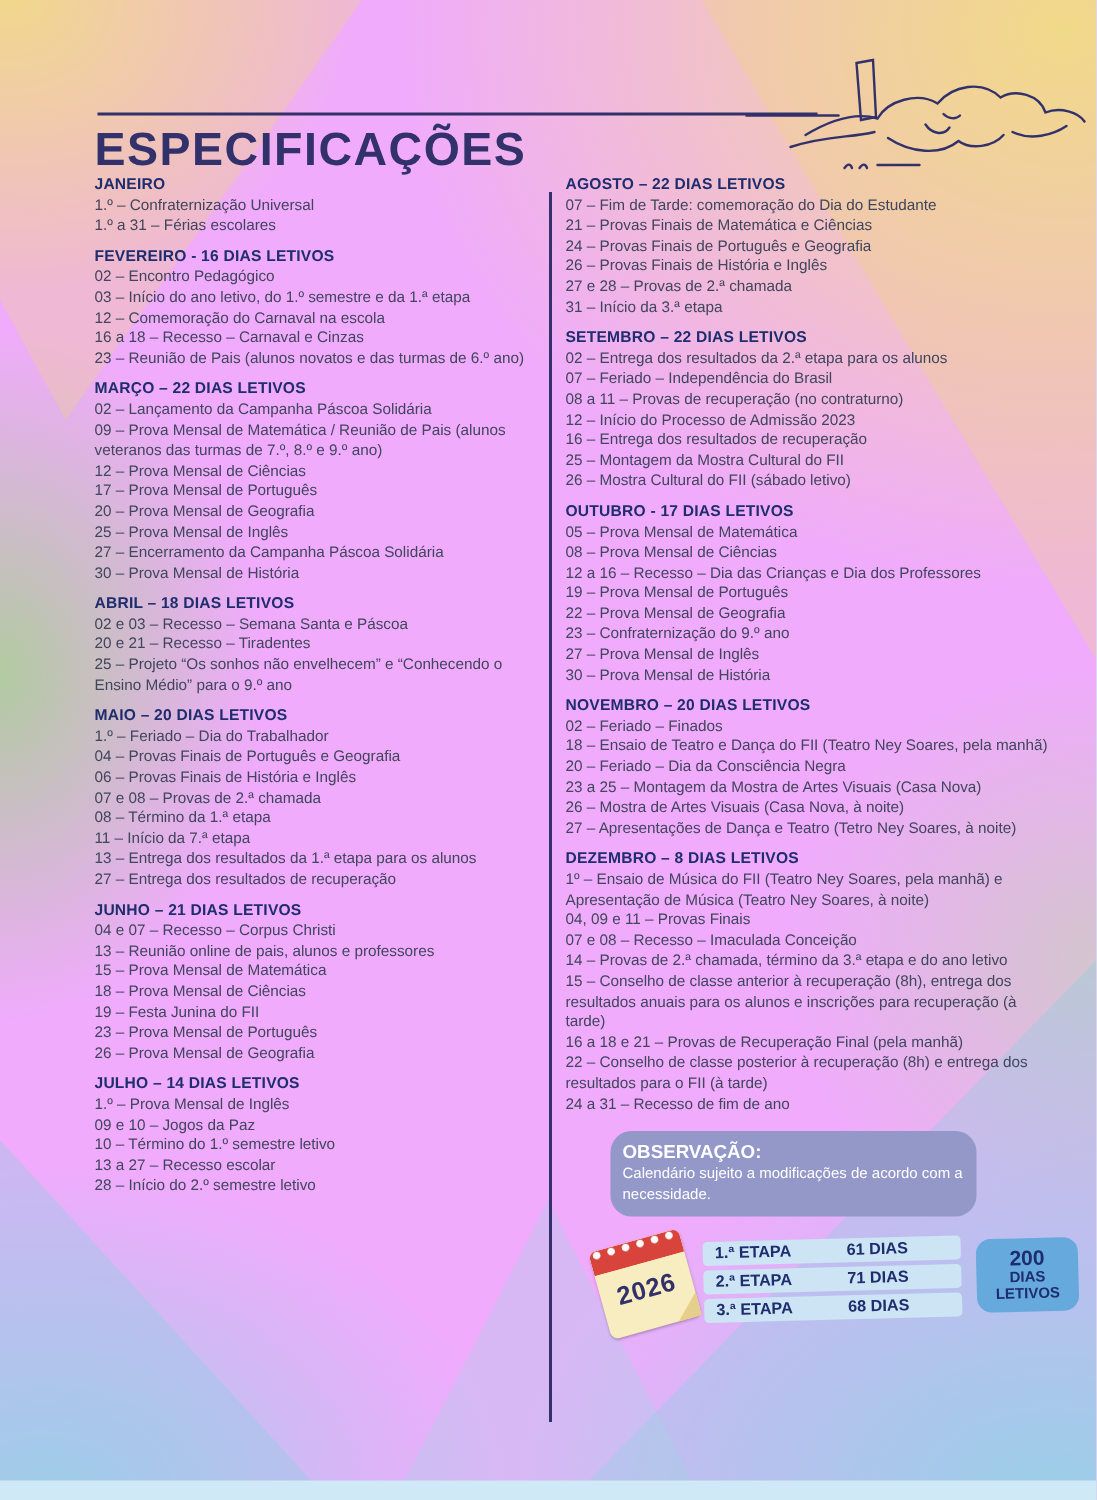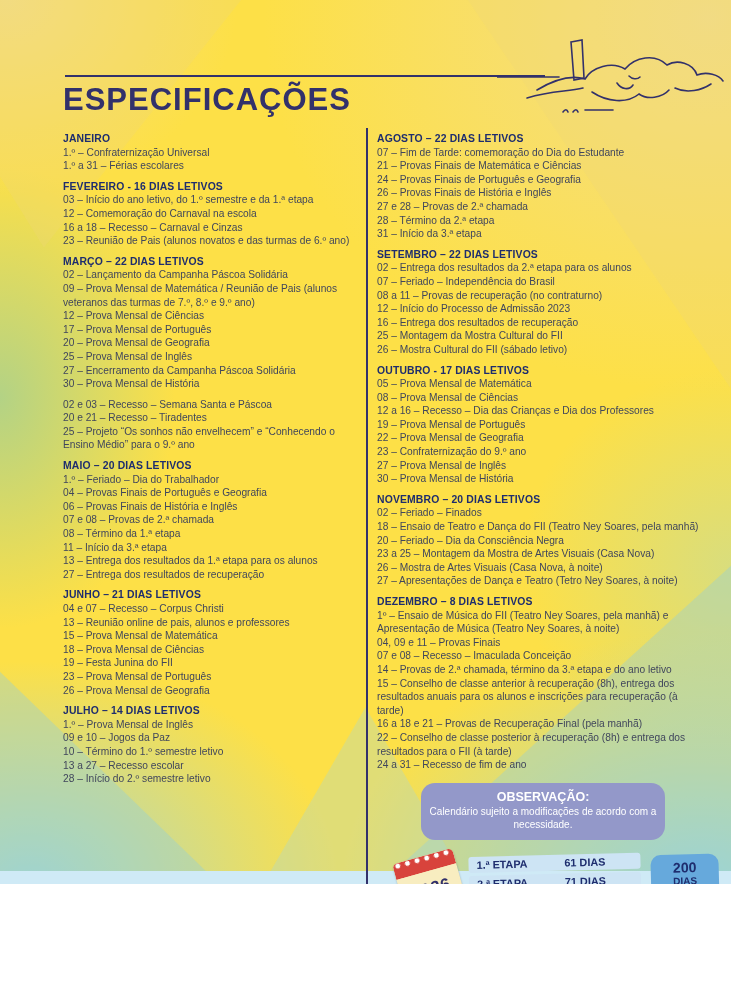--- a/index.html
+++ b/index.html
@@ -1,18 +1,18 @@
 <!DOCTYPE html>
 <html lang="pt" style="--navy: #32316b; --header_blue: #1e2d6e; --body_text: #40465c; --obs_bg: #9398c9; --row_bg: #cde4f4; --total_bg: #66a9dc; --cal_body: #f8edc0; --cal_red: #d8433c; --cal_fold: #e6cf8b; --strip_blue: #cfeaf6;"><head>
 <meta charset="utf-8">
 <style>
   html,body{margin:0;padding:0;}
   .page{
-    position:relative; width:731px; height:884px; overflow:hidden;
-    background:#fde047;
+    position:relative; width:731px; height:1000px; overflow:hidden;
+    background:#f0abfc;
     font-family:"Liberation Sans", sans-serif;
   }
   
   .bg{position:absolute; inset:0; pointer-events:none;}
   .bg-yellow-tr{background:radial-gradient(ellipse 620px 520px at 97% 2%, rgba(243,221,140,.95), rgba(243,221,140,0) 72%);}
   .bg-yellow-tl{background:radial-gradient(ellipse 320px 270px at 1% 0%, rgba(243,221,140,.9), rgba(243,221,140,0) 72%);}
   .bg-green-l{background:radial-gradient(ellipse 250px 330px at 0% 45%, rgba(166,208,144,.85), rgba(166,208,144,0) 70%);}
   .bg-green-r{background:radial-gradient(ellipse 300px 280px at 100% 64%, rgba(188,219,168,.55), rgba(188,219,168,0) 70%);}
   .bg-cyan-bl{background:radial-gradient(ellipse 430px 310px at 4% 100%, rgba(148,213,231,.8), rgba(148,213,231,0) 72%);}
   .bg-cyan-br{background:radial-gradient(ellipse 500px 350px at 96% 100%, rgba(148,213,231,.85), rgba(148,213,231,0) 72%);}
@@ -28,36 +28,36 @@
   .top-rule{position:absolute; left:65px; top:75px; width:480px; height:2px; background:var(--navy,#32316b);}
   .page-title{
     position:absolute; left:63px; top:82px; margin:0;
     font-size:31px; font-weight:bold; letter-spacing:1px;
     color:var(--navy,#32316b);
   }
   .sketch{position:absolute; left:497px; top:28px; width:230px; height:95px;}
   .sketch path{stroke:var(--navy,#32316b); stroke-width:1.6; fill:none; stroke-linecap:round;}
 
   
-  .col{position:absolute; top:132px;}
+  .col{position:absolute; top:117px;}
   .col-left{left:63px; width:292px;}
   .col-right{left:377px; width:322px;}
   .divider{position:absolute; left:366px; top:128px; width:2px; height:820px; background:var(--navy,#32316b);}
   .month{margin:0 0 7px 0;}
   .month-header{
     margin:0; font-size:10.4px; font-weight:bold; line-height:13.6px;
     color:var(--header_blue,#1e2d6e); letter-spacing:.15px;
   }
   .event{margin:0; font-size:10.2px; line-height:13.6px; color:var(--body_text,#40465c);}
 
   
   .obs-box{
-    margin:11px 0 0 44px; width:228px; padding:7px 8px 8px;
+    margin:11px 0 0 30px; width:228px; padding:7px 8px 8px;
     background:var(--obs_bg,#9398c9); border-radius:14px;
-    color:#ffffff; text-align:center;
+    color:#ffffff; 
   }
   .obs-title{font-size:12.5px; font-weight:bold; margin:0;}
   .obs-text{font-size:10px; line-height:13.5px; margin:1px 0 0;}
 
   
   .summary{margin:12px 0 0 22px; display:flex; align-items:center; transform:rotate(-1.5deg);}
   .cal-icon{
     position:relative; width:62px; height:60px; transform:rotate(-14deg);
     background:var(--cal_body,#f8edc0); border-radius:5px;
     box-shadow:0 1px 2px rgba(0,0,0,.25); flex:0 0 auto;
@@ -126,49 +126,51 @@
   <h1 class="page-title">ESPECIFICAÇÕES</h1>
 
   <div class="col col-left">
       <section class="month">
         <h3 class="month-header">JANEIRO</h3>
         <p class="event">1.º – Confraternização Universal</p>
         <p class="event">1.º a 31 – Férias escolares</p>
       </section>
       <section class="month">
         <h3 class="month-header">FEVEREIRO - 16 DIAS LETIVOS</h3>
+        <p class="event">02 – Encontro Pedagógico</p>
         <p class="event">03 – Início do ano letivo, do 1.º semestre e da 1.ª etapa</p>
         <p class="event">12 – Comemoração do Carnaval na escola</p>
         <p class="event">16 a 18 – Recesso – Carnaval e Cinzas</p>
         <p class="event">23 – Reunião de Pais (alunos novatos e das turmas de 6.º ano)</p>
       </section>
       <section class="month">
         <h3 class="month-header">MARÇO – 22 DIAS LETIVOS</h3>
         <p class="event">02 – Lançamento da Campanha Páscoa Solidária</p>
         <p class="event">09 – Prova Mensal de Matemática / Reunião de Pais (alunos veteranos das turmas de 7.º, 8.º e 9.º ano)</p>
         <p class="event">12 – Prova Mensal de Ciências</p>
         <p class="event">17 – Prova Mensal de Português</p>
         <p class="event">20 – Prova Mensal de Geografia</p>
         <p class="event">25 – Prova Mensal de Inglês</p>
         <p class="event">27 – Encerramento da Campanha Páscoa Solidária</p>
         <p class="event">30 – Prova Mensal de História</p>
       </section>
       <section class="month">
+        <h3 class="month-header">ABRIL – 18 DIAS LETIVOS</h3>
         <p class="event">02 e 03 – Recesso – Semana Santa e Páscoa</p>
         <p class="event">20 e 21 – Recesso – Tiradentes</p>
         <p class="event">25 – Projeto “Os sonhos não envelhecem” e “Conhecendo o Ensino Médio” para o 9.º ano</p>
       </section>
       <section class="month">
         <h3 class="month-header">MAIO – 20 DIAS LETIVOS</h3>
         <p class="event">1.º – Feriado – Dia do Trabalhador</p>
         <p class="event">04 – Provas Finais de Português e Geografia</p>
         <p class="event">06 – Provas Finais de História e Inglês</p>
         <p class="event">07 e 08 – Provas de 2.ª chamada</p>
         <p class="event">08 – Término da 1.ª etapa</p>
-        <p class="event">11 – Início da 3.ª etapa</p>
+        <p class="event">11 – Início da 7.ª etapa</p>
         <p class="event">13 – Entrega dos resultados da 1.ª etapa para os alunos</p>
         <p class="event">27 – Entrega dos resultados de recuperação</p>
       </section>
       <section class="month">
         <h3 class="month-header">JUNHO – 21 DIAS LETIVOS</h3>
         <p class="event">04 e 07 – Recesso – Corpus Christi</p>
         <p class="event">13 – Reunião online de pais, alunos e professores</p>
         <p class="event">15 – Prova Mensal de Matemática</p>
         <p class="event">18 – Prova Mensal de Ciências</p>
         <p class="event">19 – Festa Junina do FII</p>
@@ -187,21 +189,20 @@
   <div class="divider"></div>
   <div class="col col-right">
     <div>
         <section class="month">
           <h3 class="month-header">AGOSTO – 22 DIAS LETIVOS</h3>
           <p class="event">07 – Fim de Tarde: comemoração do Dia do Estudante</p>
           <p class="event">21 – Provas Finais de Matemática e Ciências</p>
           <p class="event">24 – Provas Finais de Português e Geografia</p>
           <p class="event">26 – Provas Finais de História e Inglês</p>
           <p class="event">27 e 28 – Provas de 2.ª chamada</p>
-          <p class="event">28 – Término da 2.ª etapa</p>
           <p class="event">31 – Início da 3.ª etapa</p>
         </section>
         <section class="month">
           <h3 class="month-header">SETEMBRO – 22 DIAS LETIVOS</h3>
           <p class="event">02 – Entrega dos resultados da 2.ª etapa para os alunos</p>
           <p class="event">07 – Feriado – Independência do Brasil</p>
           <p class="event">08 a 11 – Provas de recuperação (no contraturno)</p>
           <p class="event">12 – Início do Processo de Admissão 2023</p>
           <p class="event">16 – Entrega dos resultados de recuperação</p>
           <p class="event">25 – Montagem da Mostra Cultural do FII</p>

